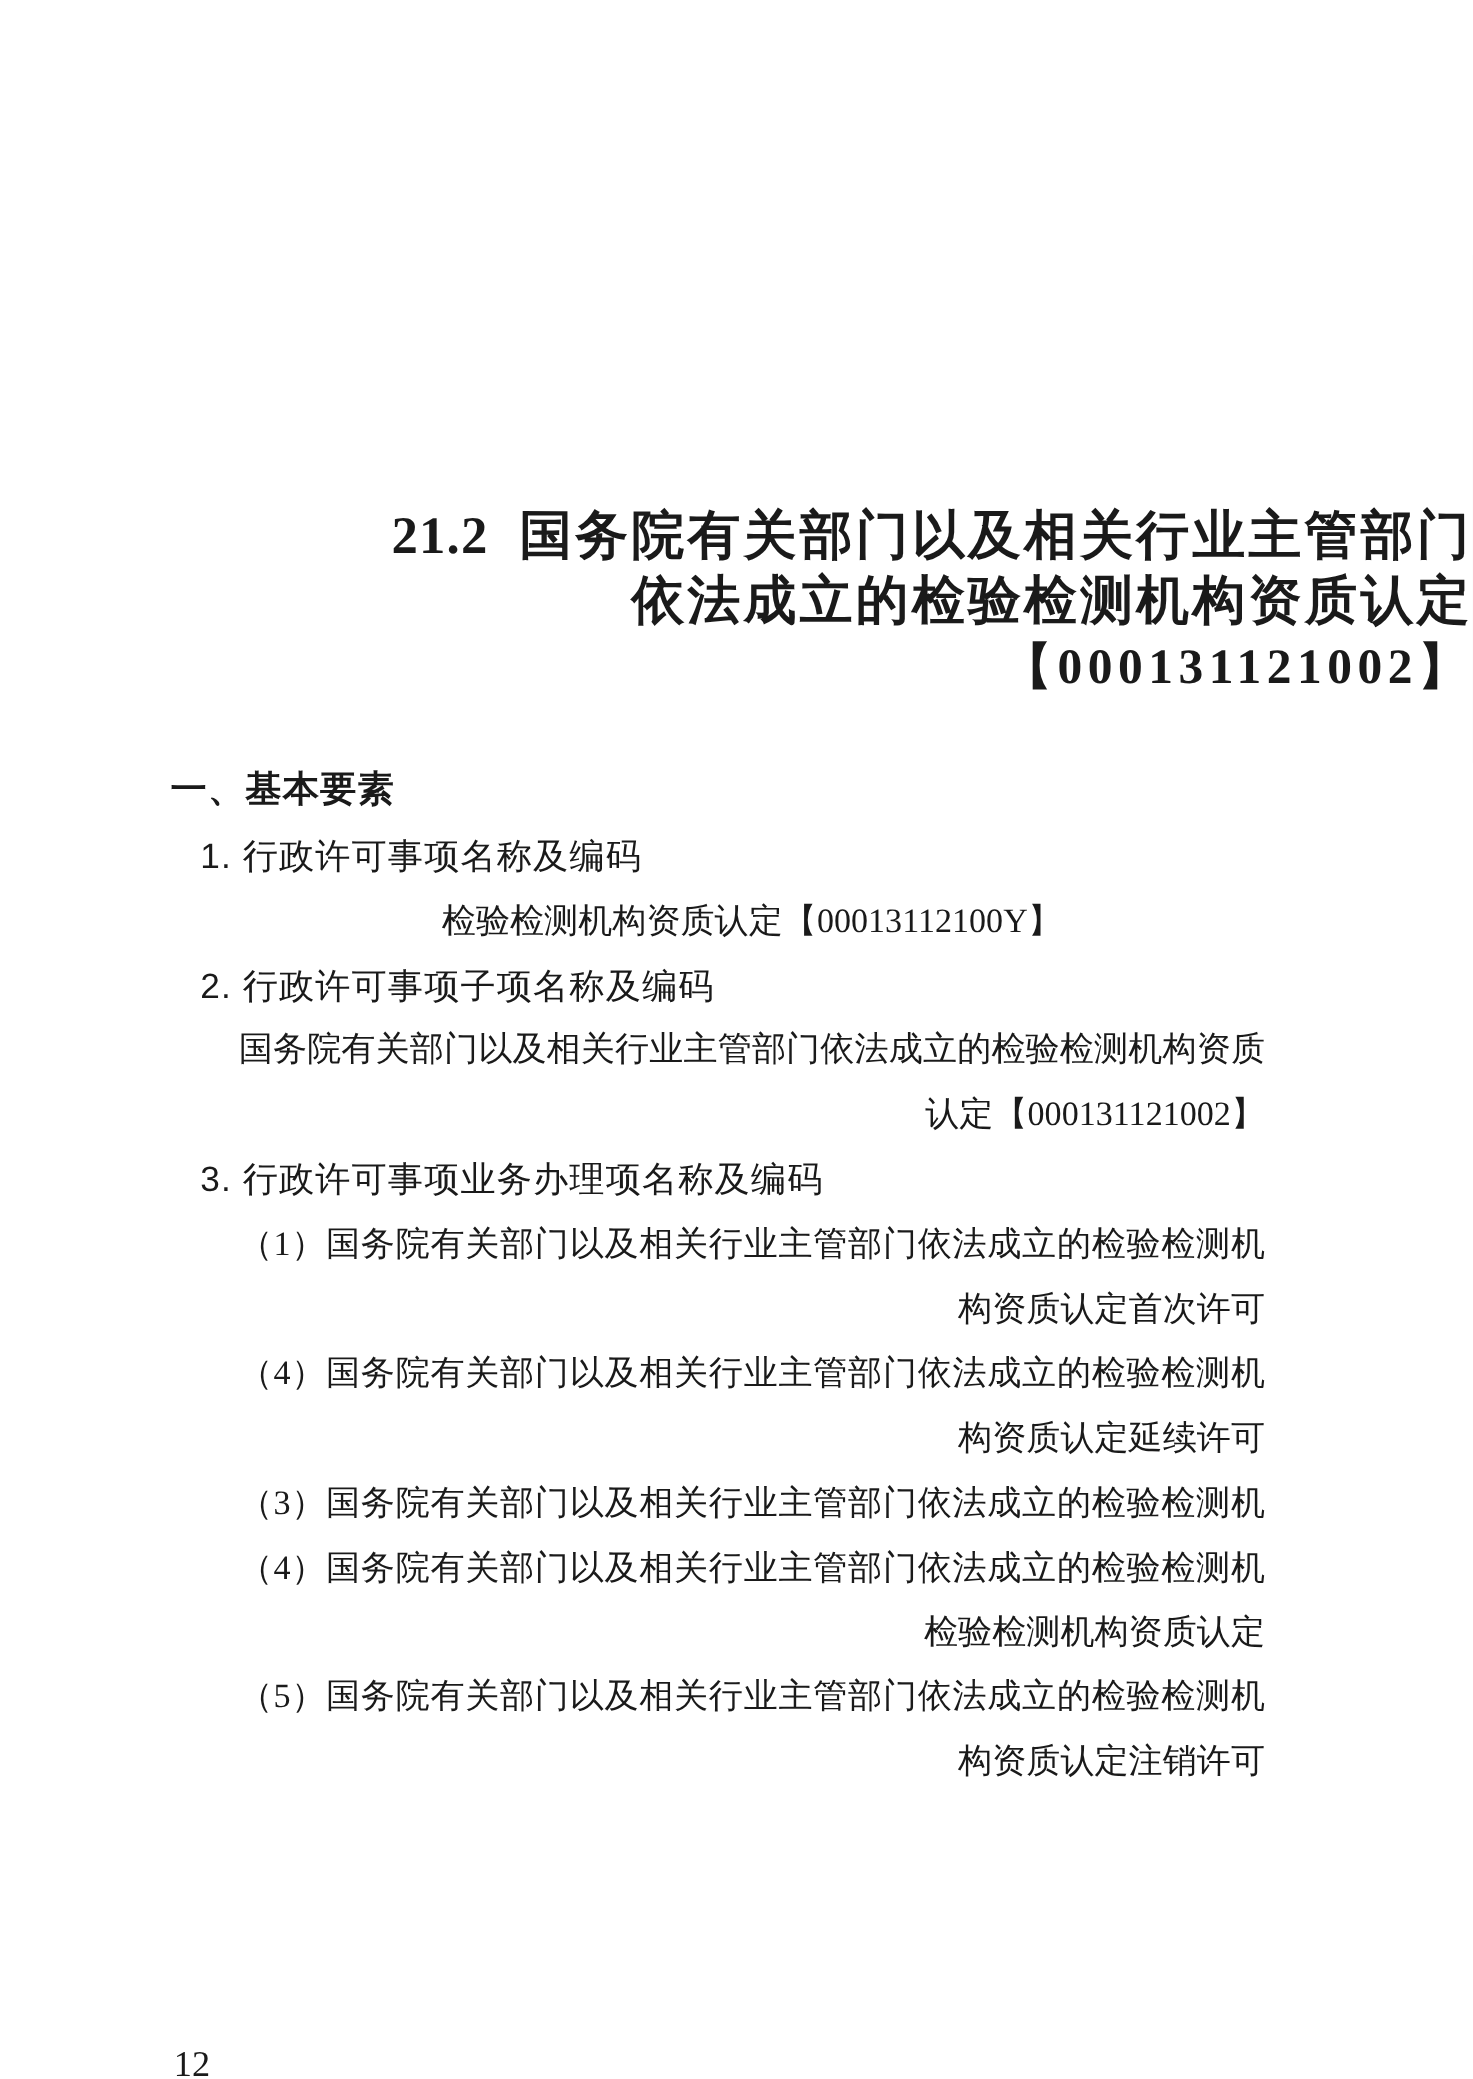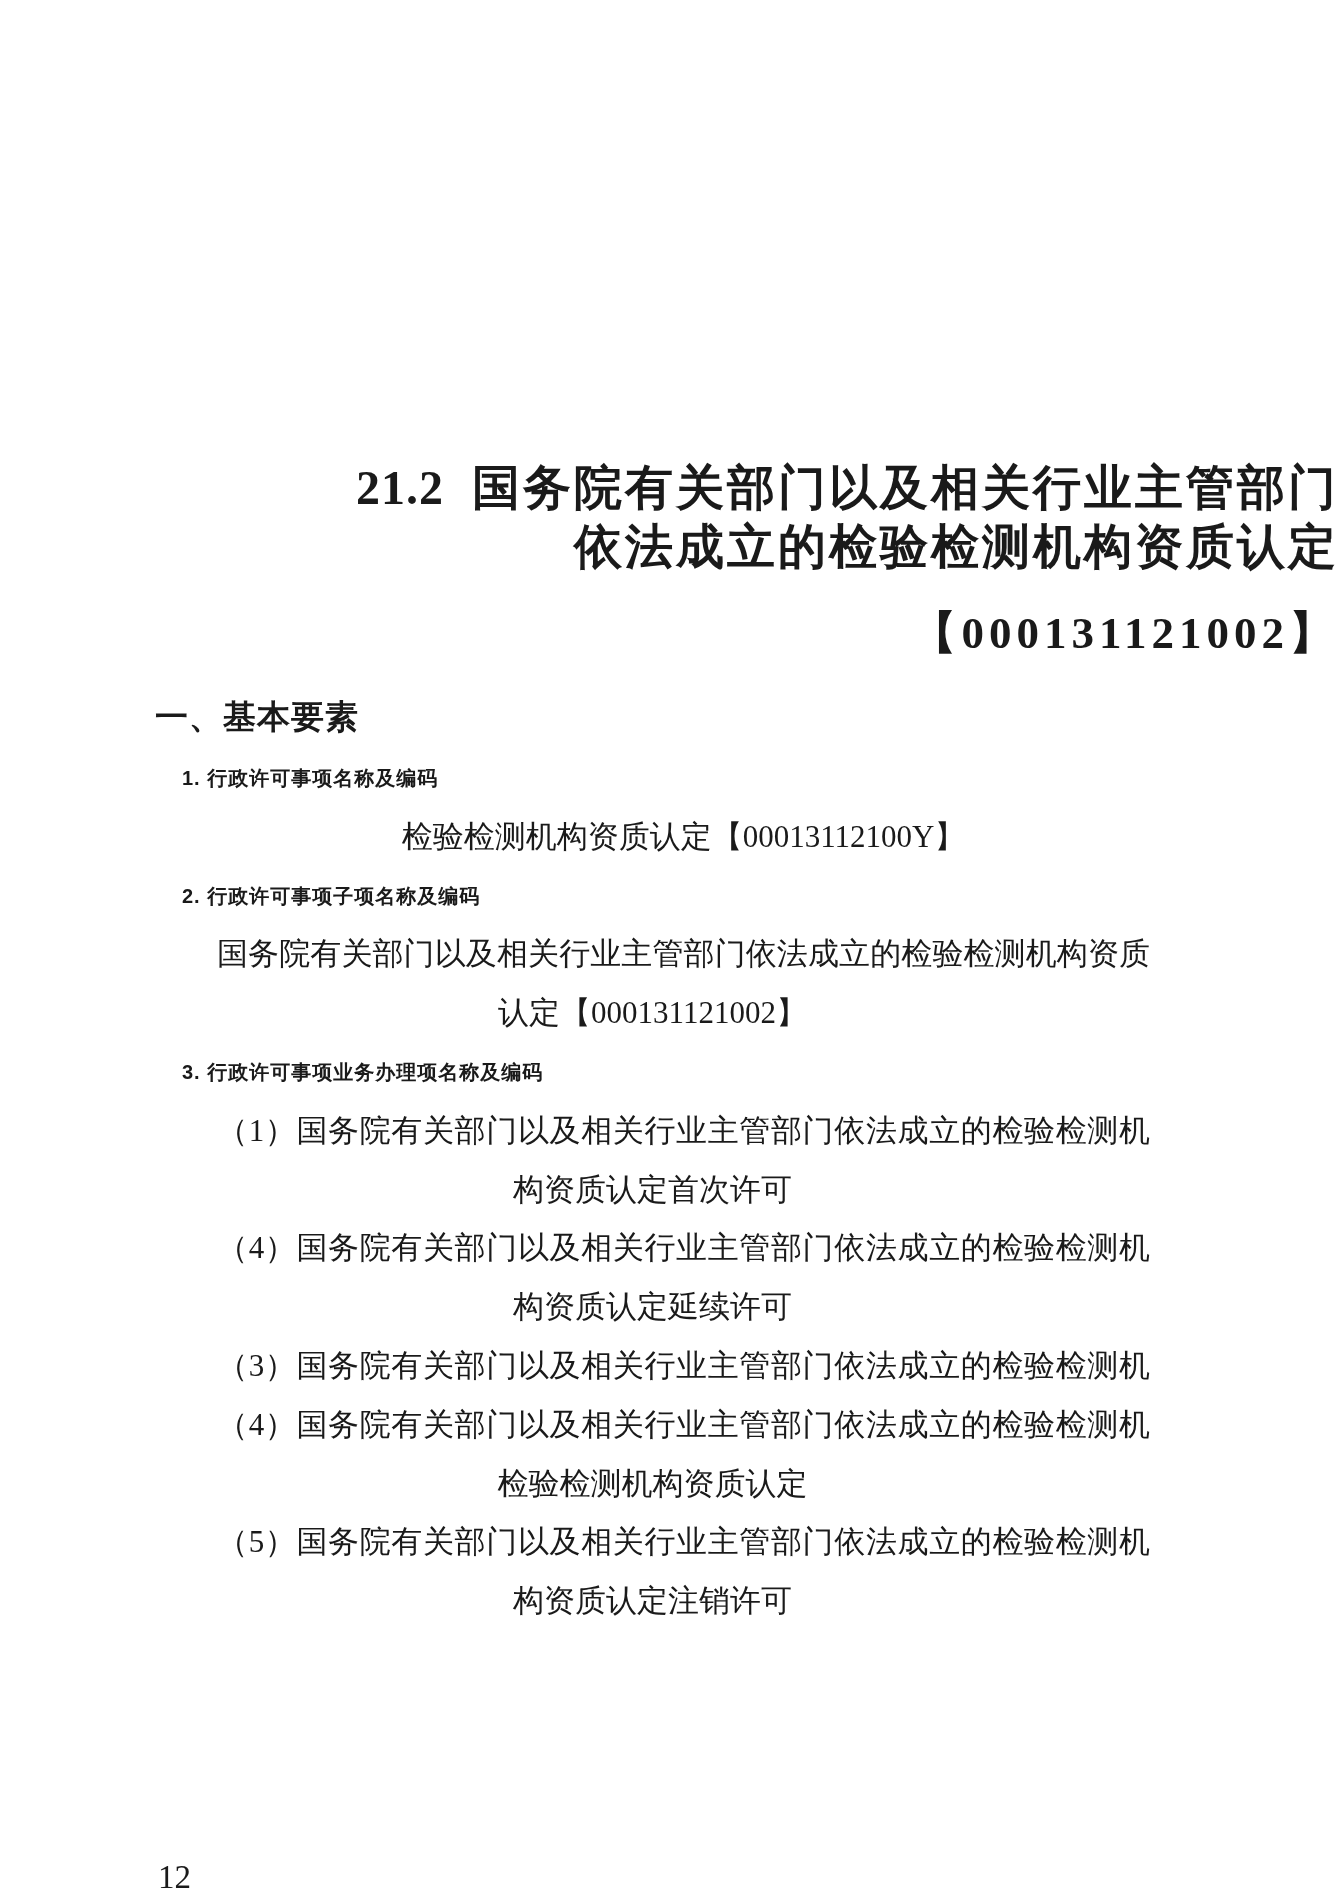--- a/index.html
+++ b/index.html
@@ -33,21 +33,20 @@
     letter-spacing: 3px;
   }
   .title-num {
     letter-spacing: 1px;
     margin-right: 28px;
   }
   .title-code {
     font-size: 45px;
     line-height: 60px;
     letter-spacing: 5px;
-    margin-top: 27px;
   }
 
   
   .section-heading {
     position: absolute;
     top: 690px;
     left: 155px;
     font-family: Liberation Mono, monospace;
     font-weight: 700;
     font-size: 33px;
@@ -60,31 +59,31 @@
     position: absolute;
     top: 749px;
     left: 155px;
     width: 995px;
     font-size: 31px;
     line-height: 58.8px;
   }
   .ln { min-height: 58.8px; }
   .sub {
     font-family: "Liberation Sans", "DejaVu Sans", sans-serif;
-    font-weight: 700;
-    font-size: 20px;
+    font-weight: 400;
+    font-size: 32px;
     text-indent: 27px;
     letter-spacing: 1px;
   }
   .first { text-indent: 2em; text-align: center; }
   .fill {
     text-align: justify;
     text-align-last: justify;
   }
-  .cont { text-align: center; }
+  .cont { text-align: right; }
 
   
   .page-number {
     position: absolute;
     left: 158px;
     top: 1828px;
     font-size: 33px;
     line-height: 36px;
     margin-top: 31px;
   }

